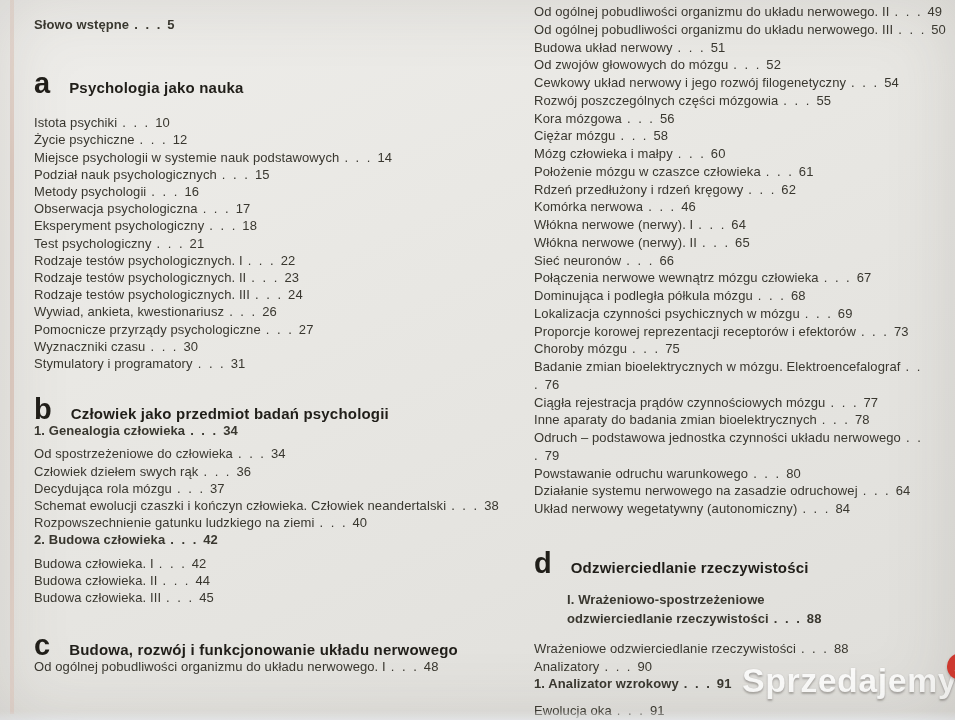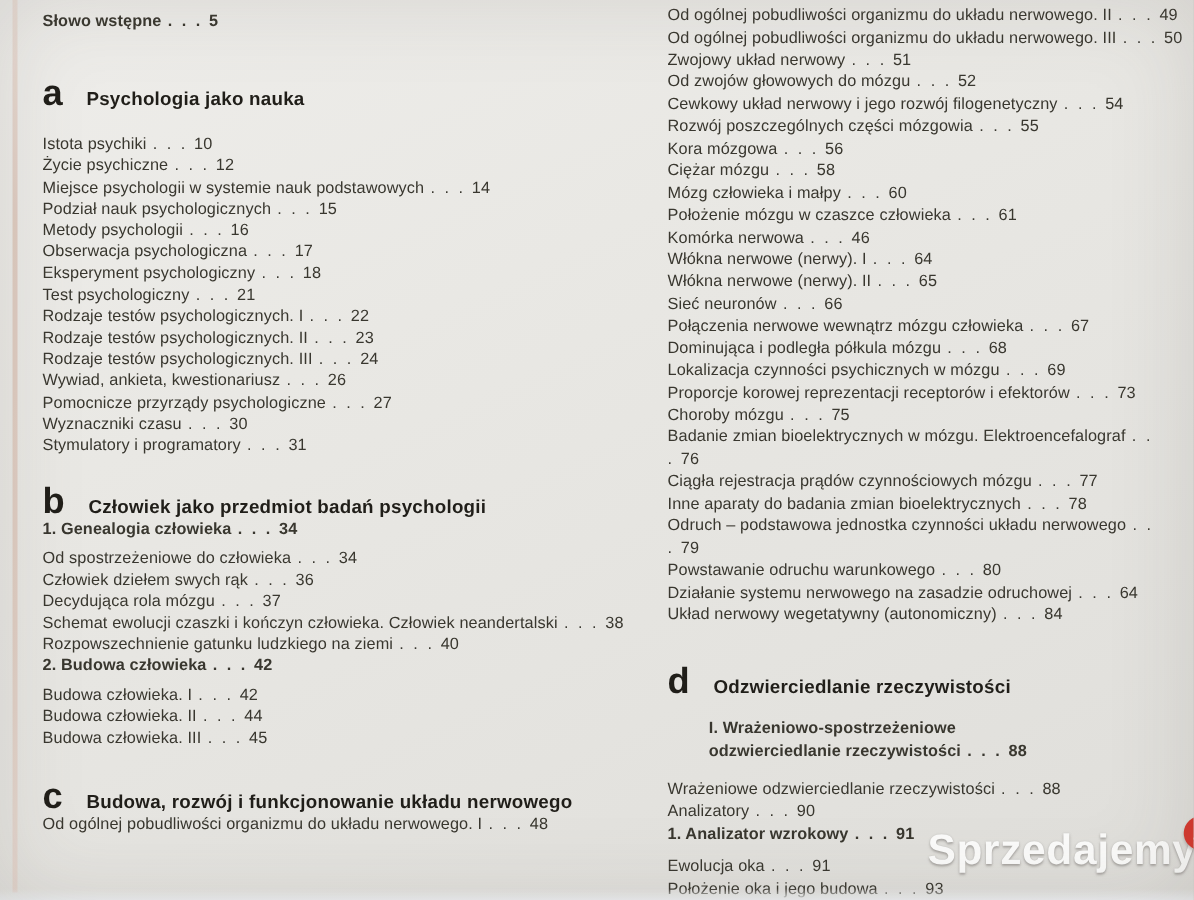--- a/index.html
+++ b/index.html
@@ -8,21 +8,21 @@
     background:linear-gradient(155deg,#eeedea 0%,#e9e8e4 35%,#e4e3df 70%,#dfdeda 100%);
     font-family:"Liberation Sans","DejaVu Sans",sans-serif;
     color:#38362f;
   }
   .page::after{content:"";position:absolute;inset:0;box-shadow:inset 0 0 70px rgba(95,90,82,.16);pointer-events:none;}
   .gutter{position:absolute;left:10px;top:0;width:4px;height:714px;
     background:linear-gradient(#e9d9d0,#dcc2b5 25%,#dfc7ba 70%,#e6d4cb);opacity:.75;filter:blur(.4px);}
   .edge-bottom{position:absolute;left:0;right:0;bottom:0;height:9px;
     background:linear-gradient(rgba(236,238,240,0),#edeff1);}
   .col{position:absolute;}
-  .colL{left:34px;top:8px;width:482px;}
+  .colL{left:34px;top:16px;width:482px;}
   .colR{left:534px;top:3px;width:418px;}
   p.r{margin:0;font-size:13px;line-height:17.2px;letter-spacing:.1px;color:#39372f;}
   .colR p.r{line-height:17.75px;}
   .d{margin:0 5px;letter-spacing:2px;}
   .b{font-weight:bold;color:#26241e;}
   .sec{display:flex;align-items:baseline;gap:19px;margin:0;color:#201e19;}
   .sec .letter{font-weight:bold;font-size:29px;line-height:26px;}
   .sec .title{font-weight:bold;font-size:15px;letter-spacing:.2px;}
   .mt37{margin-top:37px}.mt10{margin-top:18px}.mt24{margin-top:24px}
   .mt12{margin-top:12px}.mt6{margin-top:6px}.mt16{margin-top:16px}
@@ -94,28 +94,29 @@
       <span class="letter">c</span>
       <span class="title">Budowa, rozwój i funkcjonowanie układu nerwowego</span>
     </div>
     <p class="r mt13"><span>Od ogólnej pobudliwości organizmu do układu nerwowego. I</span><span class="d">. . .</span><span>48</span></p>
   </div>
 
   <div class="col colR">
     <div>
       <p class="r"><span>Od ogólnej pobudliwości organizmu do układu nerwowego. II</span><span class="d">. . .</span><span>49</span></p>
       <p class="r"><span>Od ogólnej pobudliwości organizmu do układu nerwowego. III</span><span class="d">. . .</span><span>50</span></p>
-      <p class="r"><span>Zwojowy układ nerwowy</span><span class="d">. . .</span><span>51</span></p>
+      <p class="r"><span>Budowa układ nerwowy</span><span class="d">. . .</span><span>51</span></p>
       <p class="r"><span>Od zwojów głowowych do mózgu</span><span class="d">. . .</span><span>52</span></p>
       <p class="r"><span>Cewkowy układ nerwowy i jego rozwój filogenetyczny</span><span class="d">. . .</span><span>54</span></p>
       <p class="r"><span>Rozwój poszczególnych części mózgowia</span><span class="d">. . .</span><span>55</span></p>
       <p class="r"><span>Kora mózgowa</span><span class="d">. . .</span><span>56</span></p>
       <p class="r"><span>Ciężar mózgu</span><span class="d">. . .</span><span>58</span></p>
       <p class="r"><span>Mózg człowieka i małpy</span><span class="d">. . .</span><span>60</span></p>
       <p class="r"><span>Położenie mózgu w czaszce człowieka</span><span class="d">. . .</span><span>61</span></p>
+      <p class="r"><span>Rdzeń przedłużony i rdzeń kręgowy</span><span class="d">. . .</span><span>62</span></p>
       <p class="r"><span>Komórka nerwowa</span><span class="d">. . .</span><span>46</span></p>
       <p class="r"><span>Włókna nerwowe (nerwy). I</span><span class="d">. . .</span><span>64</span></p>
       <p class="r"><span>Włókna nerwowe (nerwy). II</span><span class="d">. . .</span><span>65</span></p>
       <p class="r"><span>Sieć neuronów</span><span class="d">. . .</span><span>66</span></p>
       <p class="r"><span>Połączenia nerwowe wewnątrz mózgu człowieka</span><span class="d">. . .</span><span>67</span></p>
       <p class="r"><span>Dominująca i podległa półkula mózgu</span><span class="d">. . .</span><span>68</span></p>
       <p class="r"><span>Lokalizacja czynności psychicznych w mózgu</span><span class="d">. . .</span><span>69</span></p>
       <p class="r"><span>Proporcje korowej reprezentacji receptorów i efektorów</span><span class="d">. . .</span><span>73</span></p>
       <p class="r"><span>Choroby mózgu</span><span class="d">. . .</span><span>75</span></p>
       <p class="r"><span>Badanie zmian bioelektrycznych w mózgu. Elektroencefalograf</span><span class="d">. . .</span><span>76</span></p>

